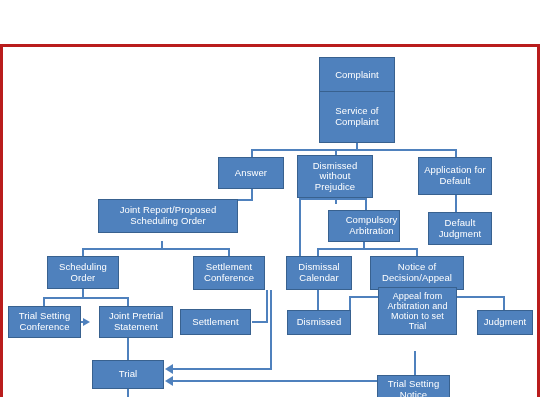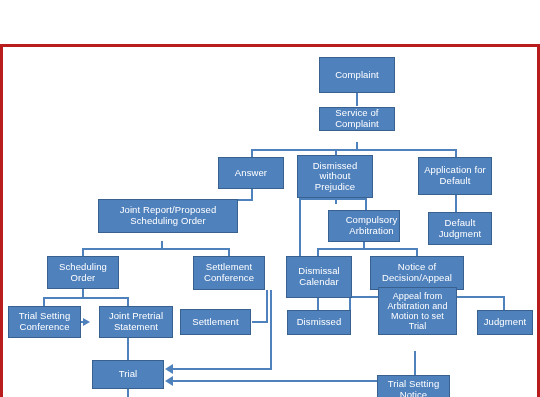--- a/index.html
+++ b/index.html
@@ -117,21 +117,21 @@
 
   <div class="ln vl" style="left:411px;top:304px;height:24px;"></div>
 
   <div class="ln hl" style="left:170px;top:333px;width:206px;"></div>
   <div class="arrowL" style="left:162px;top:329px;"></div>
 
   <div class="ln vl" style="left:124px;top:342px;height:21px;"></div>
 
   <div class="node" style="left:316px;top:10px;width:76px;height:36px;">Complaint</div>
 
-  <div class="node" style="left:316px;top:60px;width:76px;height:24px;text-align:center;">Service of
+  <div class="node" style="left:316px;top:44px;width:76px;height:52px;text-align:center;">Service of
 Complaint</div>
 
   <div class="node" style="left:215px;top:110px;width:66px;height:32px;">Answer</div>
 
   <div class="node" style="left:294px;top:108px;width:76px;height:43px;">Dismissed
 without
 Prejudice</div>
 
   <div class="node" style="left:415px;top:110px;width:74px;height:38px;">Application for
 Default</div>
@@ -144,21 +144,21 @@
 
   <div class="node" style="left:325px;top:163px;width:72px;height:32px;padding-left:17px;">Compulsory
 Arbitration</div>
 
   <div class="node" style="left:44px;top:209px;width:72px;height:33px;">Scheduling
 Order</div>
 
   <div class="node" style="left:190px;top:209px;width:72px;height:34px;">Settlement
 Conference</div>
 
-  <div class="node" style="left:283px;top:209px;width:66px;height:42px;">Dismissal
+  <div class="node" style="left:283px;top:209px;width:66px;height:34px;">Dismissal
 Calendar</div>
 
   <div class="node" style="left:367px;top:209px;width:94px;height:34px;">Notice of
 Decision/Appeal</div>
 
   <div class="node" style="left:5px;top:259px;width:73px;height:32px;">Trial Setting
 Conference</div>
 
   <div class="node" style="left:96px;top:259px;width:74px;height:32px;">Joint Pretrial
 Statement</div>

